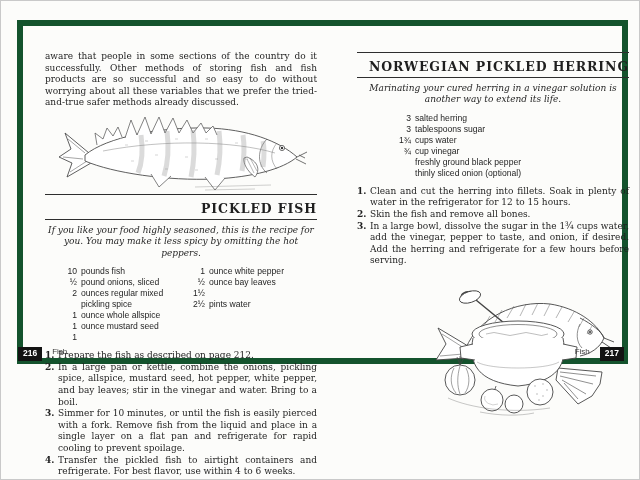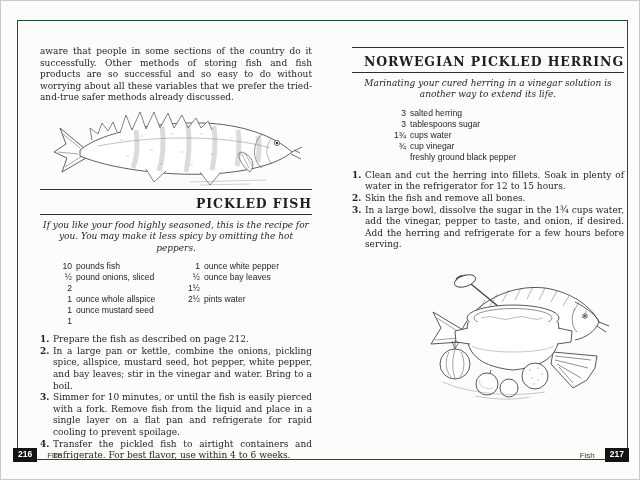--- a/index.html
+++ b/index.html
@@ -2,22 +2,22 @@
 <html><head>
 <meta charset="utf-8">
 <style>
   html,body{margin:0;padding:0;background:#ffffff;}
   .screen{
     position:relative;width:640px;height:480px;box-sizing:border-box;
     background:#fcfcfa;border:1px solid #c9c9c9;overflow:hidden;
     font-family:"DejaVu Serif", serif;color:#1f1f1f;
   }
   .spread{
-    position:absolute;left:16px;top:19px;width:611px;height:440px;
-    border:1px solid #14532d;box-sizing:border-box;
+    position:absolute;left:16px;top:19px;width:611px;height:344px;
+    border:6px solid #14532d;box-sizing:border-box;
   }
   .page-col{position:absolute;width:272px;}
   .page-left{left:22px;top:25px;}
   .page-right{left:334px;top:23px;}
 
   .para{font-size:9px;line-height:11.6px;text-align:justify;margin:0;}
 
   .fish-art{display:block;margin:6px auto 2px;}
   .pot-art{display:block;margin:9px 14px 0 auto;}
 
@@ -39,21 +39,21 @@
   .ing-single{margin:7px 0 0 38px;width:200px;}
   .ing{display:flex;font-family:"Liberation Sans", sans-serif;font-size:8.6px;line-height:11px;}
   .qty{flex:none;width:16px;text-align:right;padding-right:4px;white-space:nowrap;}
   .it{flex:1;}
 
   .steps{margin-top:7px;}
   .step{display:flex;font-size:9px;line-height:11.6px;}
   .step .num{flex:none;width:13px;font-weight:bold;}
   .step .txt{flex:1;text-align:justify;}
 
-  .folio{position:absolute;display:flex;align-items:center;height:14px;}
+  .folio{position:absolute;display:flex;align-items:flex-start;height:14px;}
   .folio-left{left:-5px;bottom:-3px;}
   .folio-right{right:-2px;bottom:-3px;}
   .folio-box{
     background:#131313;color:#ffffff;font-family:"Liberation Sans", sans-serif;
     font-weight:bold;font-size:8.5px;padding:2px 5px 3px;line-height:9px;
   }
   .folio-label{
     font-family:Liberation Sans, sans-serif;font-size:8px;color:#3a3a3a;
   }
   .folio-left .folio-label{margin-left:10px;}
@@ -110,20 +110,21 @@
           <div class="ing">
               <span class="qty">10</span>
               <span class="it">pounds fish</span>
             </div>
           <div class="ing">
               <span class="qty">½</span>
               <span class="it">pound onions, sliced</span>
             </div>
           <div class="ing">
               <span class="qty">2</span>
+              <span class="it">ounces regular mixed pickling spice</span>
             </div>
           <div class="ing">
               <span class="qty">1</span>
               <span class="it">ounce whole allspice</span>
             </div>
           <div class="ing">
               <span class="qty">1</span>
               <span class="it">ounce mustard seed</span>
             </div>
           <div class="ing">
@@ -191,20 +192,21 @@
         <div class="ing">
             <span class="qty">¾</span>
             <span class="it">cup vinegar</span>
           </div>
         <div class="ing">
             <span class="qty"></span>
             <span class="it">freshly ground black pepper</span>
           </div>
         <div class="ing">
             <span class="qty"></span>
+            <span class="it">thinly sliced onion (optional)</span>
           </div>
       </div>
 
       <div class="steps">
         <div class="step">
             <span class="num">1.</span>
             <span class="txt">Clean and cut the herring into fillets. Soak in plenty of water in the refrigerator for 12 to 15 hours.</span>
           </div>
         <div class="step">
             <span class="num">2.</span>

